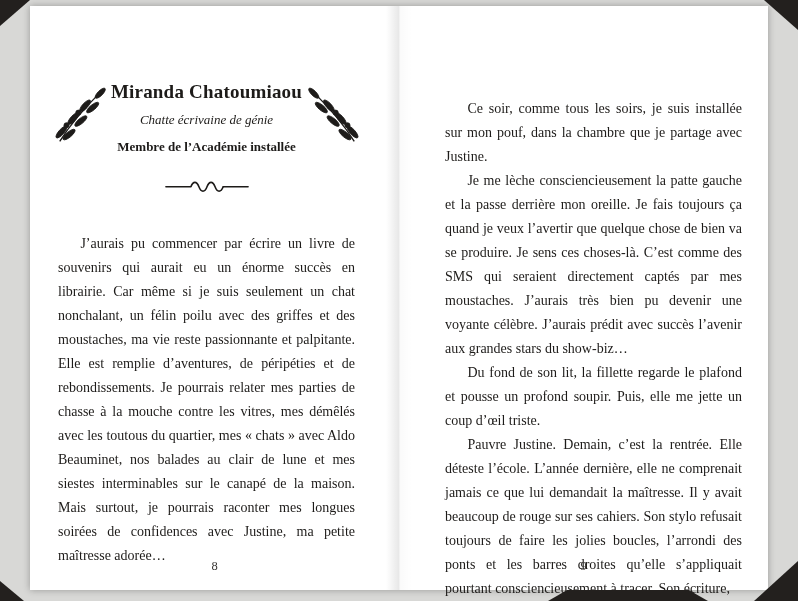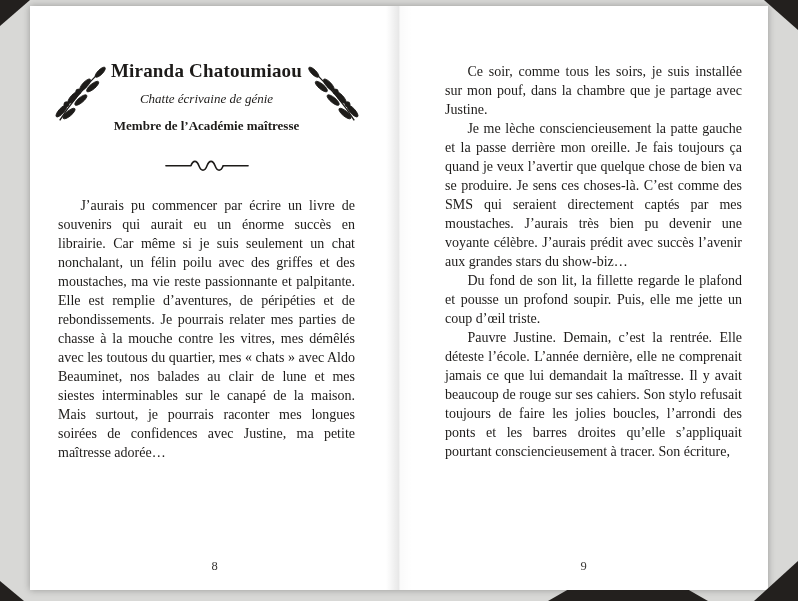--- a/index.html
+++ b/index.html
@@ -31,21 +31,21 @@
   .page.left{padding:0 44px 0 28px;}
   .page.right{padding:56px 26px 0 46px;}
   .spine{
     position:absolute;left:50%;top:0;bottom:0;width:26px;
     transform:translateX(-50%);
     background:linear-gradient(90deg,rgba(0,0,0,0) 0%,rgba(0,0,0,0.09) 48%,rgba(0,0,0,0.02) 55%,rgba(0,0,0,0) 100%);
     pointer-events:none;
   }
   
   .book-header{
-    margin-top:54px;
+    margin-top:75px;
     display:flex;align-items:center;justify-content:center;
     text-align:center;color:var(--ink);
   }
   .header-text{display:flex;flex-direction:column;align-items:center;min-width:200px;}
   .author-title{
     font-size:19px;font-weight:bold;letter-spacing:.2px;margin:0 0 9px 0;
   }
   .author-subtitle{
     font-size:13px;font-style:italic;margin:0 0 11px 0;
   }
@@ -53,22 +53,23 @@
     font-size:13px;font-weight:bold;margin:0;
   }
   .branch{flex:0 0 auto;color:var(--ink);}
   .branch.mirrored svg{transform:scaleX(-1);}
   
   .ornament{
     margin:24px auto 20px auto;text-align:center;color:var(--ink);
   }
   
   .body-text{
-    font-size:14px;line-height:19px;text-align:justify;
+    font-size:14px;line-height:24px;text-align:justify;
     color:var(--ink);
+    margin-top:35px;
   }
   .body-text p{margin:0;text-indent:1.6em;}
   
   .page-number{
     position:absolute;bottom:16px;left:0;right:0;text-align:center;
     font-size:12.5px;color:#3a3835;
   }
   
   .corner{position:absolute;background:var(--shadow);pointer-events:none;}
   .corner.tl{left:0;top:0;width:30px;height:26px;clip-path:polygon(0 0,100% 0,0 100%);}
@@ -103,21 +104,21 @@
             <ellipse cx="47" cy="26" rx="9" ry="3.1" transform="rotate(-40 47 26)"></ellipse>
             <ellipse cx="56" cy="9" rx="8" ry="2.9" transform="rotate(-45 56 9)"></ellipse>
             <circle cx="16" cy="47" r="3"></circle>
             <circle cx="30" cy="32" r="3"></circle>
           </svg>
         </span>
 
         <div class="header-text">
           <h1 class="author-title">Miranda Chatoumiaou</h1>
           <div class="author-subtitle">Chatte écrivaine de génie</div>
-          <div class="author-affiliation">Membre de l’Académie maîtresse</div>
+          <div class="author-affiliation">Membre de l’Académie installée</div>
         </div>
 
         <span class="branch mirrored">
           <svg width="54" height="66" viewBox="0 0 64 72" fill="currentColor" stroke="currentColor">
             <path d="M8 66 C 18 50, 34 30, 56 8" fill="none" stroke-width="1.6"></path>
             <ellipse cx="10" cy="55" rx="9" ry="3.1" transform="rotate(-48 10 55)"></ellipse>
             <ellipse cx="24" cy="39" rx="9" ry="3.1" transform="rotate(-48 24 39)"></ellipse>
             <ellipse cx="38" cy="24" rx="9" ry="3.1" transform="rotate(-48 38 24)"></ellipse>
             <ellipse cx="19" cy="58" rx="9" ry="3.1" transform="rotate(-40 19 58)"></ellipse>
             <ellipse cx="33" cy="42" rx="9" ry="3.1" transform="rotate(-40 33 42)"></ellipse>

